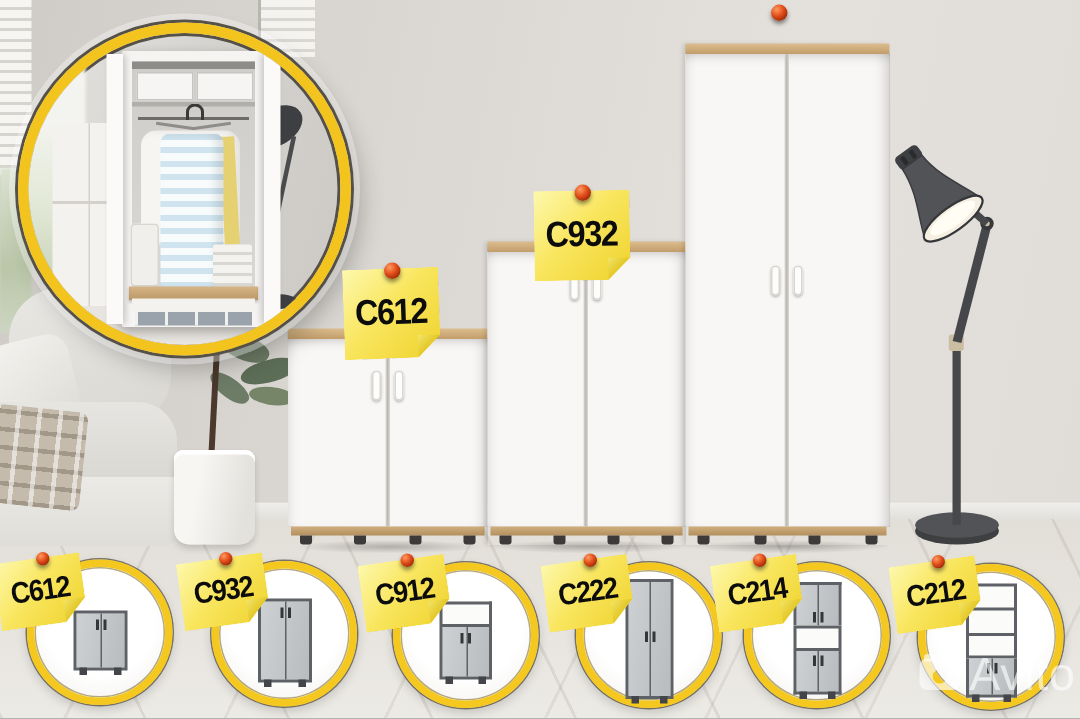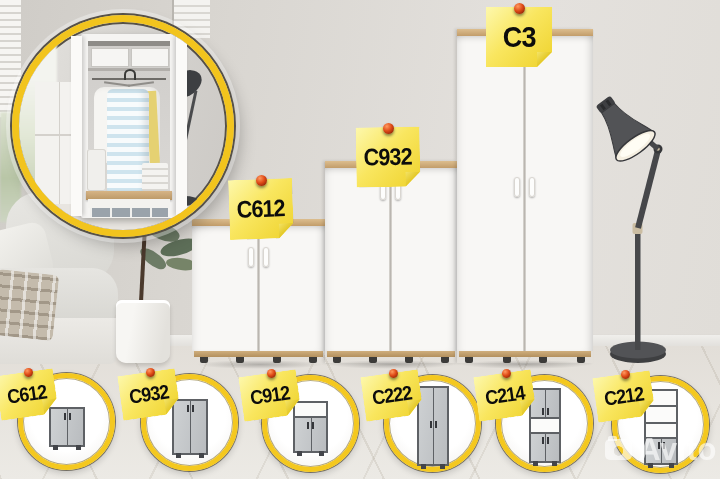--- a/index.html
+++ b/index.html
@@ -142,21 +142,21 @@
         transform:rotate(-30deg);}
   .iw-lamparm{left:168px;top:68px;width:3px;height:72px;background:#4a4b4d;transform:rotate(12deg);}
   .iw-lampbase{left:150px;top:174px;width:30px;height:10px;background:#3d3f42;border-radius:50%;}
 
   
   .wm{right:3px;top:434px;display:flex;align-items:center;gap:6px;color:rgba(255,255,255,.62);z-index:9;}
   .wm-cam{width:27px;height:21px;border-radius:5px;
         background:radial-gradient(circle at 50% 57%,transparent 4.5px,rgba(255,255,255,.62) 5px);position:relative;}
   .wm-cam::after{content:'';position:absolute;left:3px;top:-3px;width:9px;height:5px;border-radius:2px 2px 0 0;
         background:rgba(255,255,255,.62);}
-  .wm-text{font-size:31px;font-weight:bold;letter-spacing:.5px;line-height:1;}
+  .wm-text{font-size:31px;font-weight:normal;letter-spacing:.5px;line-height:1;}
 </style>
 </head>
 <body>
 
 <div class="stage">
 
   <div class="abs wall"></div>
   <div class="abs blinds-left"></div>
   <div class="abs greenery-left"></div>
   <div class="abs blinds-top"></div>
@@ -278,24 +278,20 @@
     <span class="fold"></span>
   </div>
   <div class="abs pin" style="left:256px;top:175px;z-index:6;"></div>
 
   <div class="abs note" style="left:356px;top:127px;width:64px;height:60px;transform:rotate(-1deg);z-index:5;">
     <span class="txt" style="font-size:24px;">C932</span>
     <span class="fold"></span>
   </div>
   <div class="abs pin" style="left:383px;top:123px;z-index:6;"></div>
 
-  <div class="abs note" style="left:486px;top:7px;width:66px;height:60px;z-index:5;">
-    <span class="txt" style="font-size:30px;">C3</span>
-    <span class="fold"></span>
-  </div>
   <div class="abs pin" style="left:514px;top:3px;z-index:6;"></div>
 
   <div class="abs badge" style="left:18px;top:373px;z-index:6;">
     <div class="thumb" style="margin-top:10px;">
       <div class="t t-gray" style="width:36px;height:40px;">
         <div class="t-seam"></div>
         <div class="t-h" style="left:13px;"></div>
           <div class="t-h" style="left:18px;"></div>
         <div class="t-foot" style="left:2px;"></div>
           <div class="t-foot" style="right:2px;"></div>

